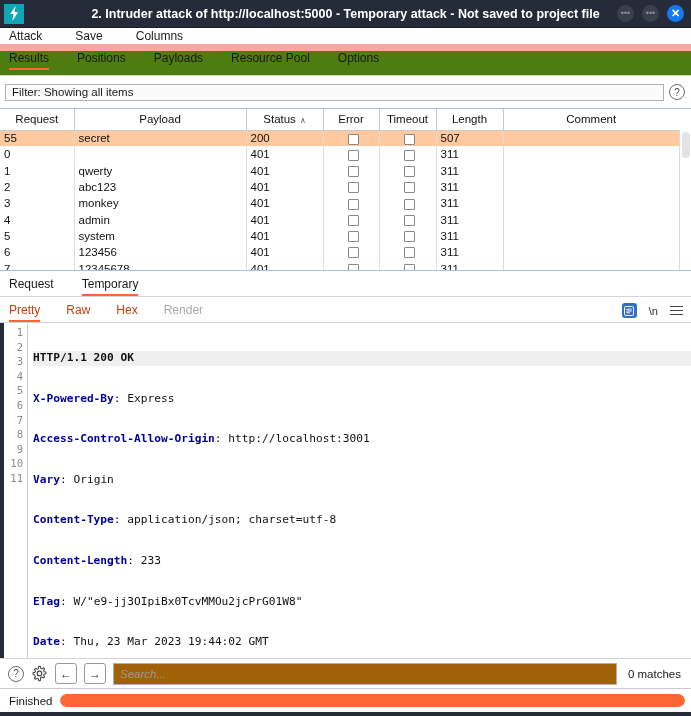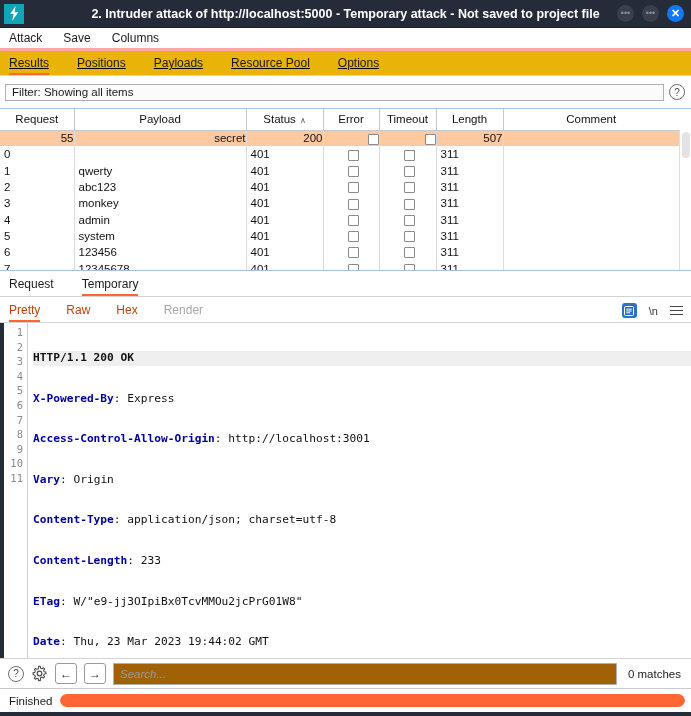--- a/index.html
+++ b/index.html
@@ -42,33 +42,32 @@
     display: flex; align-items: center; justify-content: center;
     color: #8b909c; font-size: 9px; line-height: 1;
   }
   .win-btn.close { background: #1478f0; color: #ffffff; font-size: 11px; font-weight: bold; }
 
   
   .menubar {
     height: 23px; flex: 0 0 23px;
     background: #ffffff;
     display: flex; align-items: center;
-    padding-left: 9px; gap: 21px;
-    border-bottom: 3px solid #fca5a5;
+    padding-left: 9px; gap: 33px;
+    border-bottom: 7px solid #fca5a5;
   }
   .menubar span { font-size: 12px; color: #1a1a1a; cursor: default; }
 
   
   .maintabs {
     height: 25px; flex: 0 0 25px;
-    background: #eab308;
-    display: flex; align-items: flex-end;
+    background: #4d7c0f;
+    display: flex; align-items: flex-start;
     padding-left: 9px; gap: 28px;
     border-bottom: 1px solid #d4d4d4;
-    text-decoration: underline;
   }
   .maintab {
     font-size: 12px; color: #1a1a1a;
     padding-bottom: 3px;
     border-bottom: 2.5px solid transparent;
     cursor: default;
   }
   .maintab.active { border-bottom-color: #ff6633; }
 
   
@@ -116,21 +115,21 @@
     border-bottom: 1px solid #c9c9c9;
     text-align: center; color: #111;
     position: relative;
   }
   table.results td {
     height: 16.3px; padding: 0 0 0 4px;
     border-right: 1px solid #dcdcdc;
     white-space: nowrap; overflow: hidden;
     vertical-align: middle;
   }
-  table.results tr.highlight td { background: #ffc9a0; text-align: right; }
+  table.results tr.highlight td { background: #ffc9a0; }
   td.ck { text-align: center; padding: 0; }
   .ckbox {
     width: 11px; height: 11px; border: 1px solid #8a8a8a;
     background: #ffffff; display: inline-block; vertical-align: middle;
     border-radius: 1px;
   }
   .sortcaret { font-size: 8px; color: #555; margin-left: 4px; }
   .vscroll {
     position: absolute; right: 0; top: 21px; bottom: 0;
     width: 12px; background: #ffffff;

